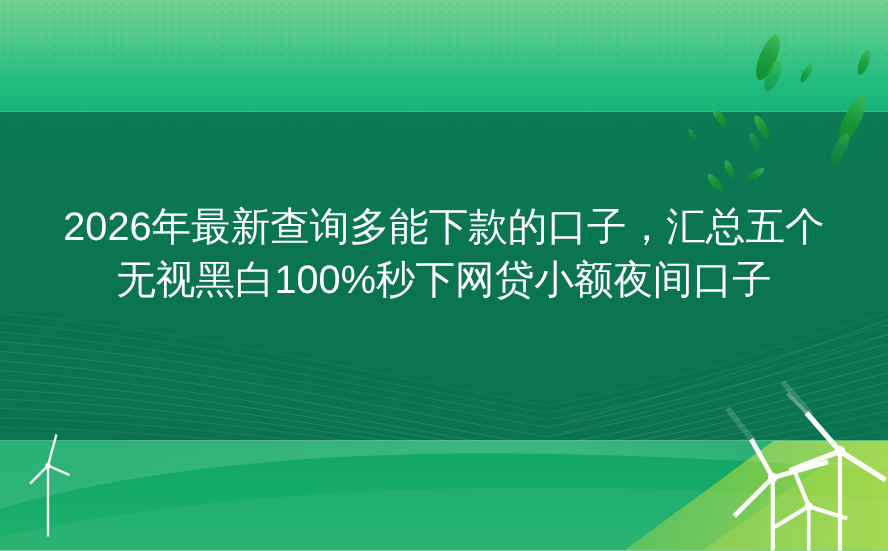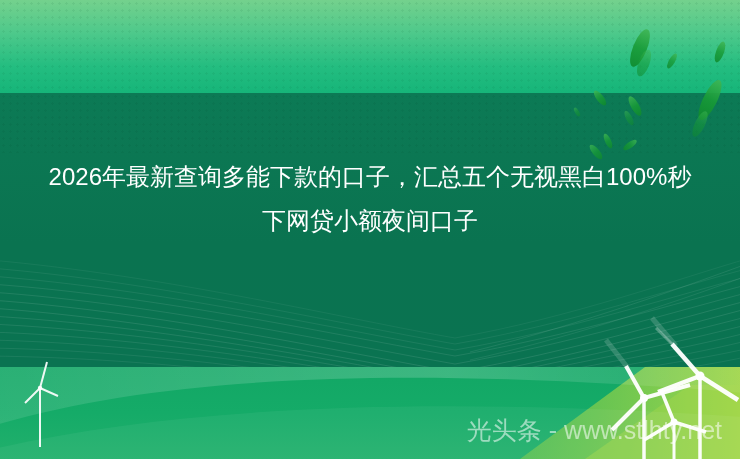--- a/index.html
+++ b/index.html
@@ -76,23 +76,23 @@
   .title-wrap {
     position: absolute;
     left: 0;
     top: 155px;
     width: 740px;
     padding: 0 38px;
     box-sizing: border-box;
     text-align: center;
   }
   .title {
-    margin: 0;
+    margin: 12px;
     color: #ffffff;
-    font-size: 24px;
+    font-size: 33px;
     line-height: 44px;
     font-weight: 400;
     letter-spacing: 0px;
     font-family: "Liberation Sans", "DejaVu Sans", sans-serif;
   }
 
   
   .watermark {
     position: absolute;
     right: 18px;
@@ -222,15 +222,14 @@
     <g stroke="#ffffff" fill="none" stroke-width="5" opacity="0.16">
       <line x1="628" y1="368" x2="606" y2="340"></line>
       <line x1="676" y1="346" x2="652" y2="318"></line>
     </g>
   </svg>
 
   <div class="title-wrap">
     <h1 class="title">2026年最新查询多能下款的口子，汇总五个无视黑白100%秒下网贷小额夜间口子</h1>
   </div>
 
-  <div class="watermark">光头条 - www.stlhty.net</div>
 
 </div>
 
 </body></html>

